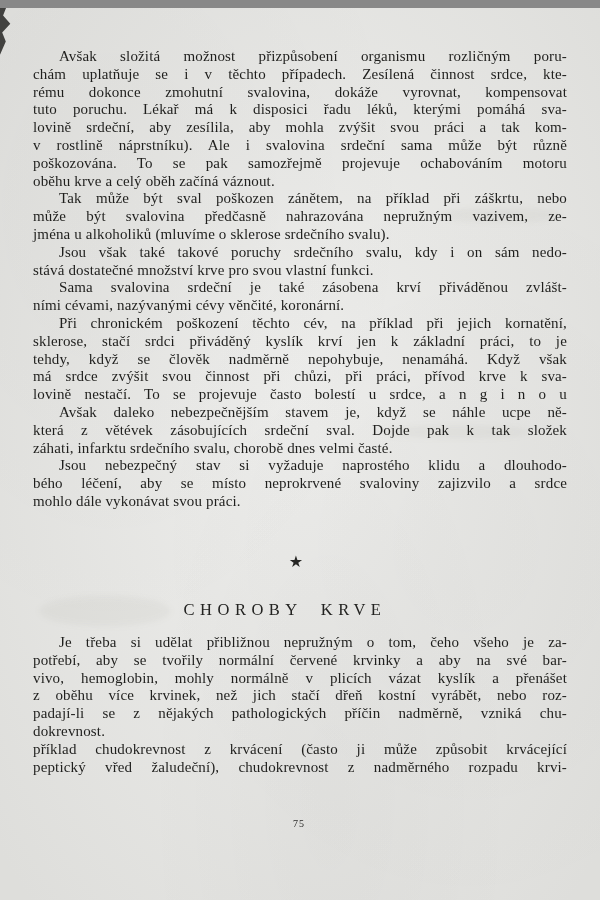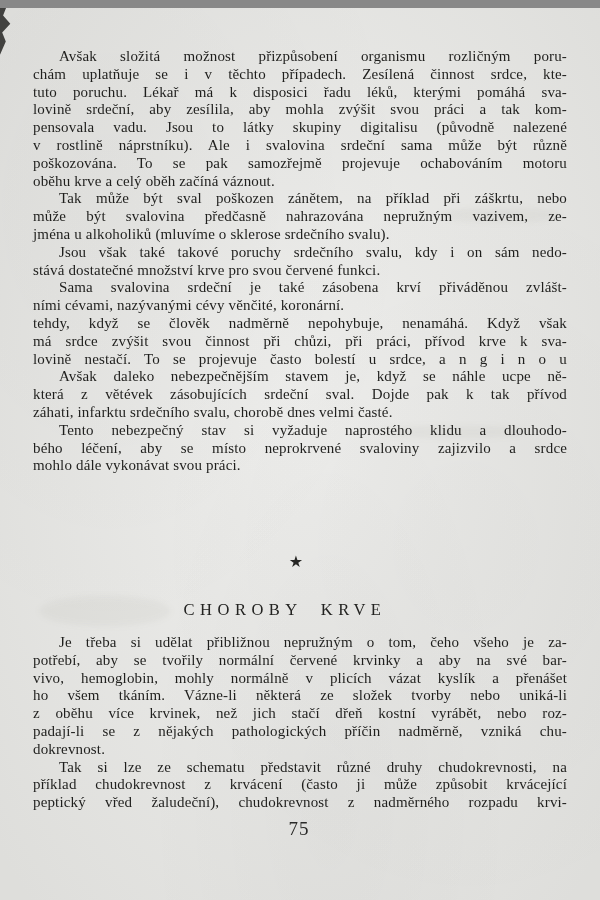--- a/index.html
+++ b/index.html
@@ -91,73 +91,73 @@
     word-spacing: 9px;
     color: #232321;
     transform: translateX(-15px);
   }
   .pagenum {
     position: absolute;
     top: 810px;
     left: 0;
     width: 100%;
     text-align: center;
-    font-size: 19px;
+    font-size: 10px;
     letter-spacing: 1px;
     color: #2b2b29;
     transform: translateX(-1px);
   }
 </style>
 </head>
 <body>
 
 <div class="page">
   <div class="corner-mark"></div>
   <div class="faint-smudge smudge-a"></div>
   <div class="faint-smudge smudge-b"></div>
   <div class="faint-smudge smudge-c"></div>
 
   <div class="textblock part1">
       <div class="line indent">Avšak složitá možnost přizpůsobení organismu rozličným poru-</div>
       <div class="line">chám uplatňuje se i v těchto případech. Zesílená činnost srdce, kte-</div>
+      <div class="line">rému dokonce zmohutní svalovina, dokáže vyrovnat, kompensovat</div>
       <div class="line">tuto poruchu. Lékař má k disposici řadu léků, kterými pomáhá sva-</div>
       <div class="line">lovině srdeční, aby zesílila, aby mohla zvýšit svou práci a tak kom-</div>
-      <div class="line">pensovala vadu. Jsou to látky skupiny digitalisu (původně nalezené</div>
       <div class="line">v rostlině náprstníku). Ale i svalovina srdeční sama může být různě</div>
       <div class="line">poškozována. To se pak samozřejmě projevuje ochabováním motoru</div>
       <div class="line end">oběhu krve a celý oběh začíná váznout.</div>
       <div class="line indent">Tak může být sval poškozen zánětem, na příklad při záškrtu, nebo</div>
       <div class="line">může být svalovina předčasně nahrazována nepružným vazivem, ze-</div>
       <div class="line end">jména u alkoholiků (mluvíme o sklerose srdečního svalu).</div>
       <div class="line indent">Jsou však také takové poruchy srdečního svalu, kdy i on sám nedo-</div>
-      <div class="line end">stává dostatečné množství krve pro svou červené funkci.</div>
+      <div class="line end">stává dostatečné množství krve pro svou vlastní funkci.</div>
       <div class="line indent">Sama svalovina srdeční je také zásobena krví přiváděnou zvlášt-</div>
       <div class="line end">ními cévami, nazývanými cévy věnčité, koronární.</div>
+      <div class="line indent">Při chronickém poškození těchto cév, na příklad při jejich kornatění,</div>
+      <div class="line">sklerose, stačí srdci přiváděný kyslík krví jen k základní práci, to je</div>
       <div class="line">tehdy, když se člověk nadměrně nepohybuje, nenamáhá. Když však</div>
       <div class="line">má srdce zvýšit svou činnost při chůzi, při práci, přívod krve k sva-</div>
       <div class="line">lovině nestačí. To se projevuje často bolestí u srdce, a n g i n o u</div>
       <div class="line indent">Avšak daleko nebezpečnějším stavem je, když se náhle ucpe ně-</div>
-      <div class="line">která z větévek zásobujících srdeční sval. Dojde pak k tak přívod</div>
+      <div class="line">která z větévek zásobujících srdeční sval. Dojde pak k tak složek</div>
       <div class="line end">záhati, infarktu srdečního svalu, chorobě dnes velmi časté.</div>
-      <div class="line indent">Tento nebezpečný stav si vyžaduje naprostého klidu a dlouhodo-</div>
+      <div class="line indent">Jsou nebezpečný stav si vyžaduje naprostého klidu a dlouhodo-</div>
       <div class="line">bého léčení, aby se místo neprokrvené svaloviny zajizvilo a srdce</div>
       <div class="line end">mohlo dále vykonávat svou práci.</div>
     </div>
 
   <div class="star">★</div>
 
   <div class="heading">CHOROBY KRVE</div>
 
   <div class="textblock part2">
       <div class="line indent">Je třeba si udělat přibližnou nepružným o tom, čeho všeho je za-</div>
       <div class="line">potřebí, aby se tvořily normální červené krvinky a aby na své bar-</div>
       <div class="line">vivo, hemoglobin, mohly normálně v plicích vázat kyslík a přenášet</div>
-      <div class="line">ho všem tkáním. Vázne-li některá ze složek tvorby nebo uniká-li</div>
       <div class="line">z oběhu více krvinek, než jich stačí dřeň kostní vyrábět, nebo roz-</div>
       <div class="line">padají-li se z nějakých pathologických příčin nadměrně, vzniká chu-</div>
       <div class="line end">dokrevnost.</div>
-      <div class="line indent">Tak si lze ze schematu představit různé druhy chudokrevnosti, na</div>
       <div class="line">příklad chudokrevnost z krvácení (často ji může způsobit krvácející</div>
       <div class="line">peptický vřed žaludeční), chudokrevnost z nadměrného rozpadu krvi-</div>
     </div>
 
   <div class="pagenum">75</div>
 </div>
 
 </body></html>

